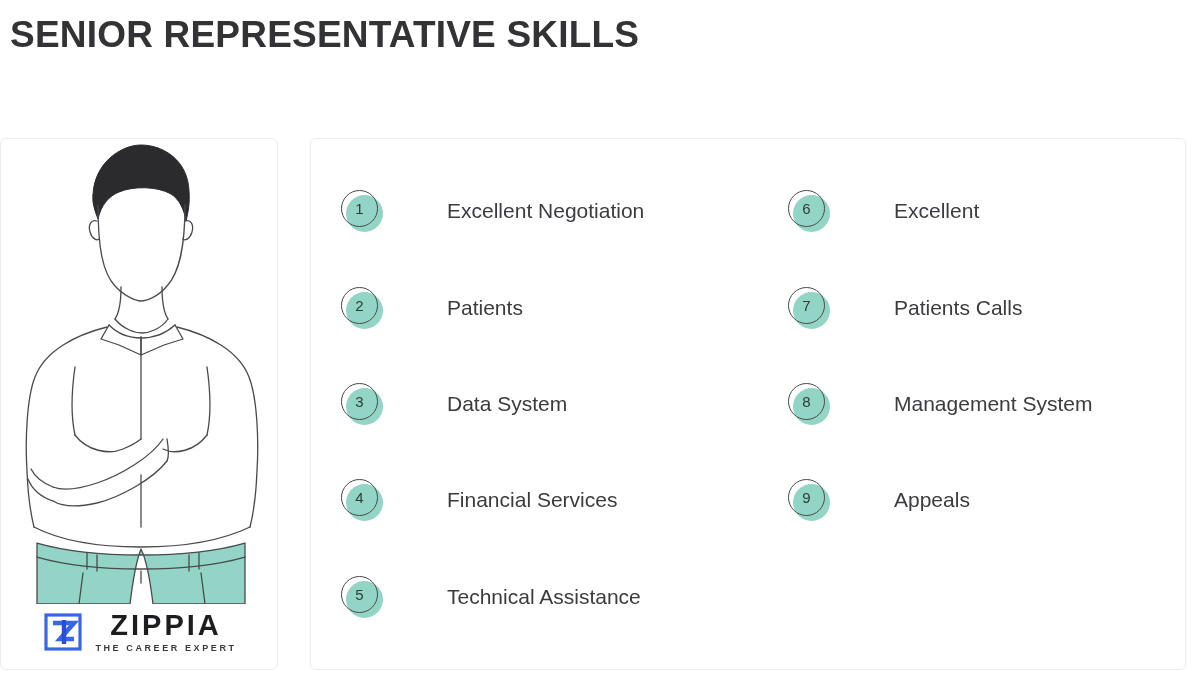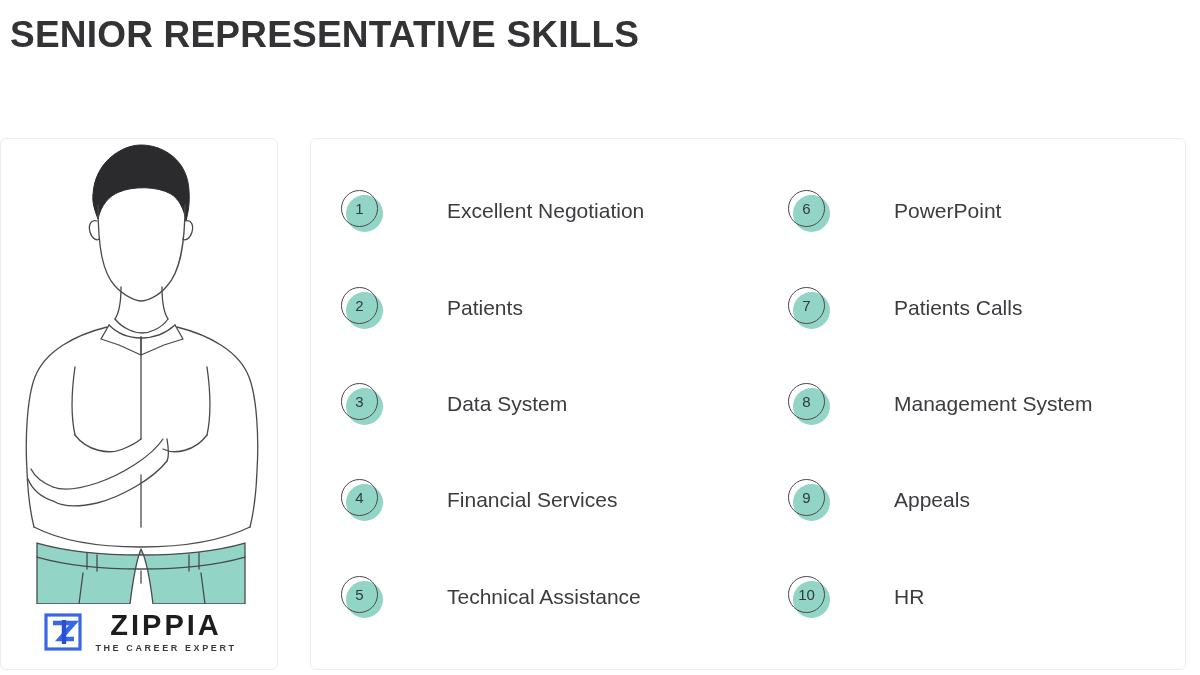--- a/index.html
+++ b/index.html
@@ -297,21 +297,21 @@
       <span class="skill-label">Technical Assistance</span>
     </div>
 
     <div class="skill-item col-right" style="grid-column:2;grid-row:1;">
       <span class="badge">
         <span class="blob"></span>
         <span class="ring">
           <span class="num">6</span>
         </span>
       </span>
-      <span class="skill-label">PowerPoint</span>
+      <span class="skill-label">Excellent</span>
     </div>
 
     <div class="skill-item col-right" style="grid-column:2;grid-row:2;">
       <span class="badge">
         <span class="blob"></span>
         <span class="ring">
           <span class="num">7</span>
         </span>
       </span>
       <span class="skill-label">Patients Calls</span>
@@ -330,24 +330,15 @@
     <div class="skill-item col-right" style="grid-column:2;grid-row:4;">
       <span class="badge">
         <span class="blob"></span>
         <span class="ring">
           <span class="num">9</span>
         </span>
       </span>
       <span class="skill-label">Appeals</span>
     </div>
 
-    <div class="skill-item col-right" style="grid-column:2;grid-row:5;">
-      <span class="badge">
-        <span class="blob"></span>
-        <span class="ring">
-          <span class="num">10</span>
-        </span>
-      </span>
-      <span class="skill-label">HR</span>
-    </div>
 
   </div>
 </div>
 
 </body></html>

